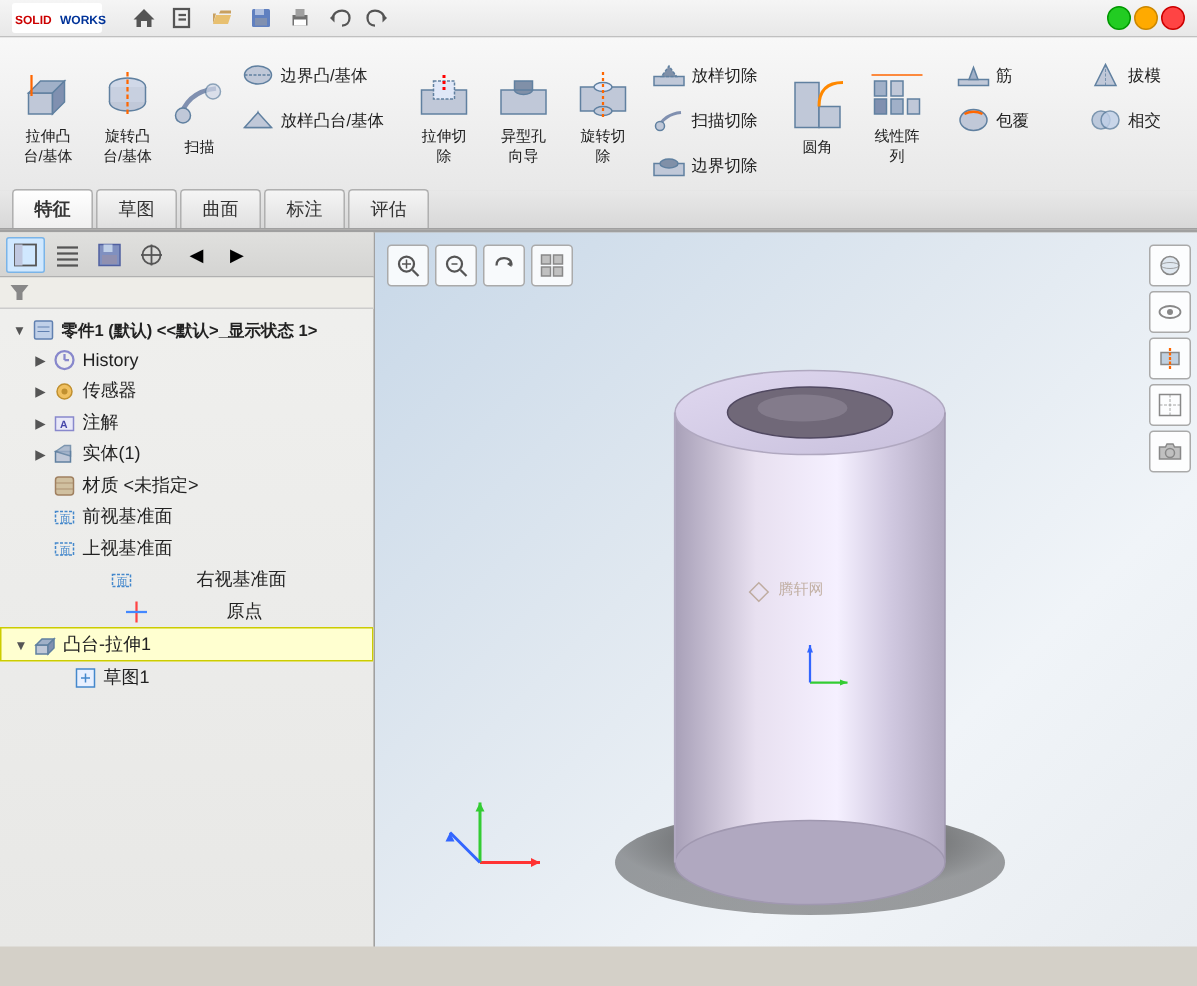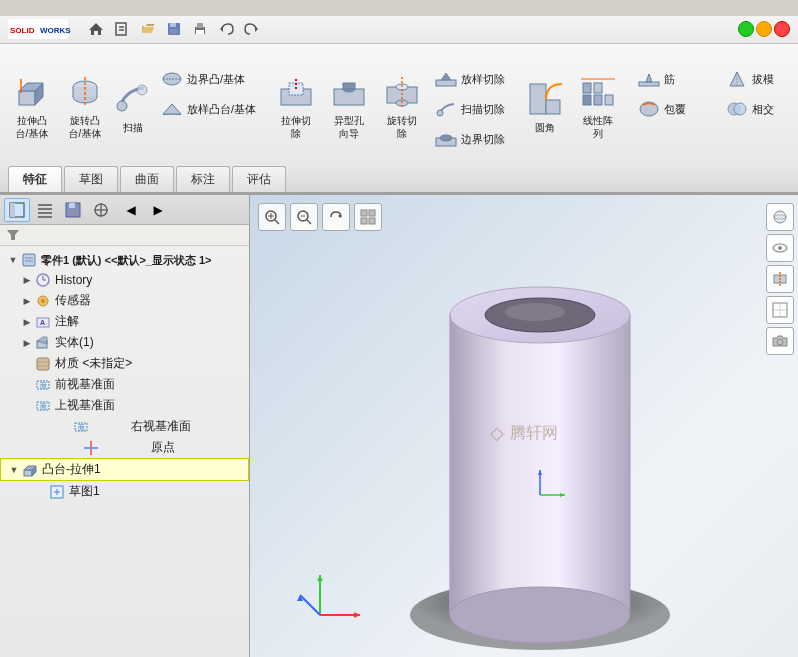--- a/index.html
+++ b/index.html
@@ -1,25 +1,24 @@
 <!DOCTYPE html>
 <html><head>
   <meta charset="utf-8">
   <style>
     * { box-sizing: border-box; margin: 0; padding: 0; }
     body { font-family: 'Microsoft YaHei', Arial, sans-serif; font-size: 12px; background: #d4d0c8; overflow: hidden; width: 798px; height: 657px; }
 
     
     #top-toolbar {
-      height: 179px;
+      height: 155px;
       background: linear-gradient(to bottom, #f0f0f0, #dcdcdc);
       border-bottom: 2px solid #a0a0a0;
       display: flex;
       flex-direction: column;
-      margin-top: 16px;
     }
 
     #menu-bar {
       height: 28px;
       background: linear-gradient(to bottom, #f5f5f5, #e8e8e8);
       display: flex;
       align-items: center;
       padding: 0 8px;
       border-bottom: 1px solid #c0c0c0;
       gap: 4px;
@@ -897,19 +896,19 @@
         <g transform="translate(290, 300)">
           <line x1="0" y1="0" x2="25" y2="0" stroke="#33cc33" stroke-width="1.5"></line>
           <polygon points="25,0 20,-2 20,2" fill="#33cc33"></polygon>
           <line x1="0" y1="0" x2="0" y2="-25" stroke="#3366ff" stroke-width="1.5"></line>
           <polygon points="0,-25 -2,-20 2,-20" fill="#3366ff"></polygon>
         </g>
       </svg>
 
       <div id="watermark">
         <span style="font-size:18px;color:rgba(150,120,80,0.5);">◇</span>
-        <span style="color:rgba(150,120,80,0.5);font-size:16px;">腾轩网</span>
+        <span style="color:rgba(150,120,80,0.5);font-size:10px;">腾轩网</span>
       </div>
 
     </div>
   </div>
 
 </div>
 
 </body></html>

